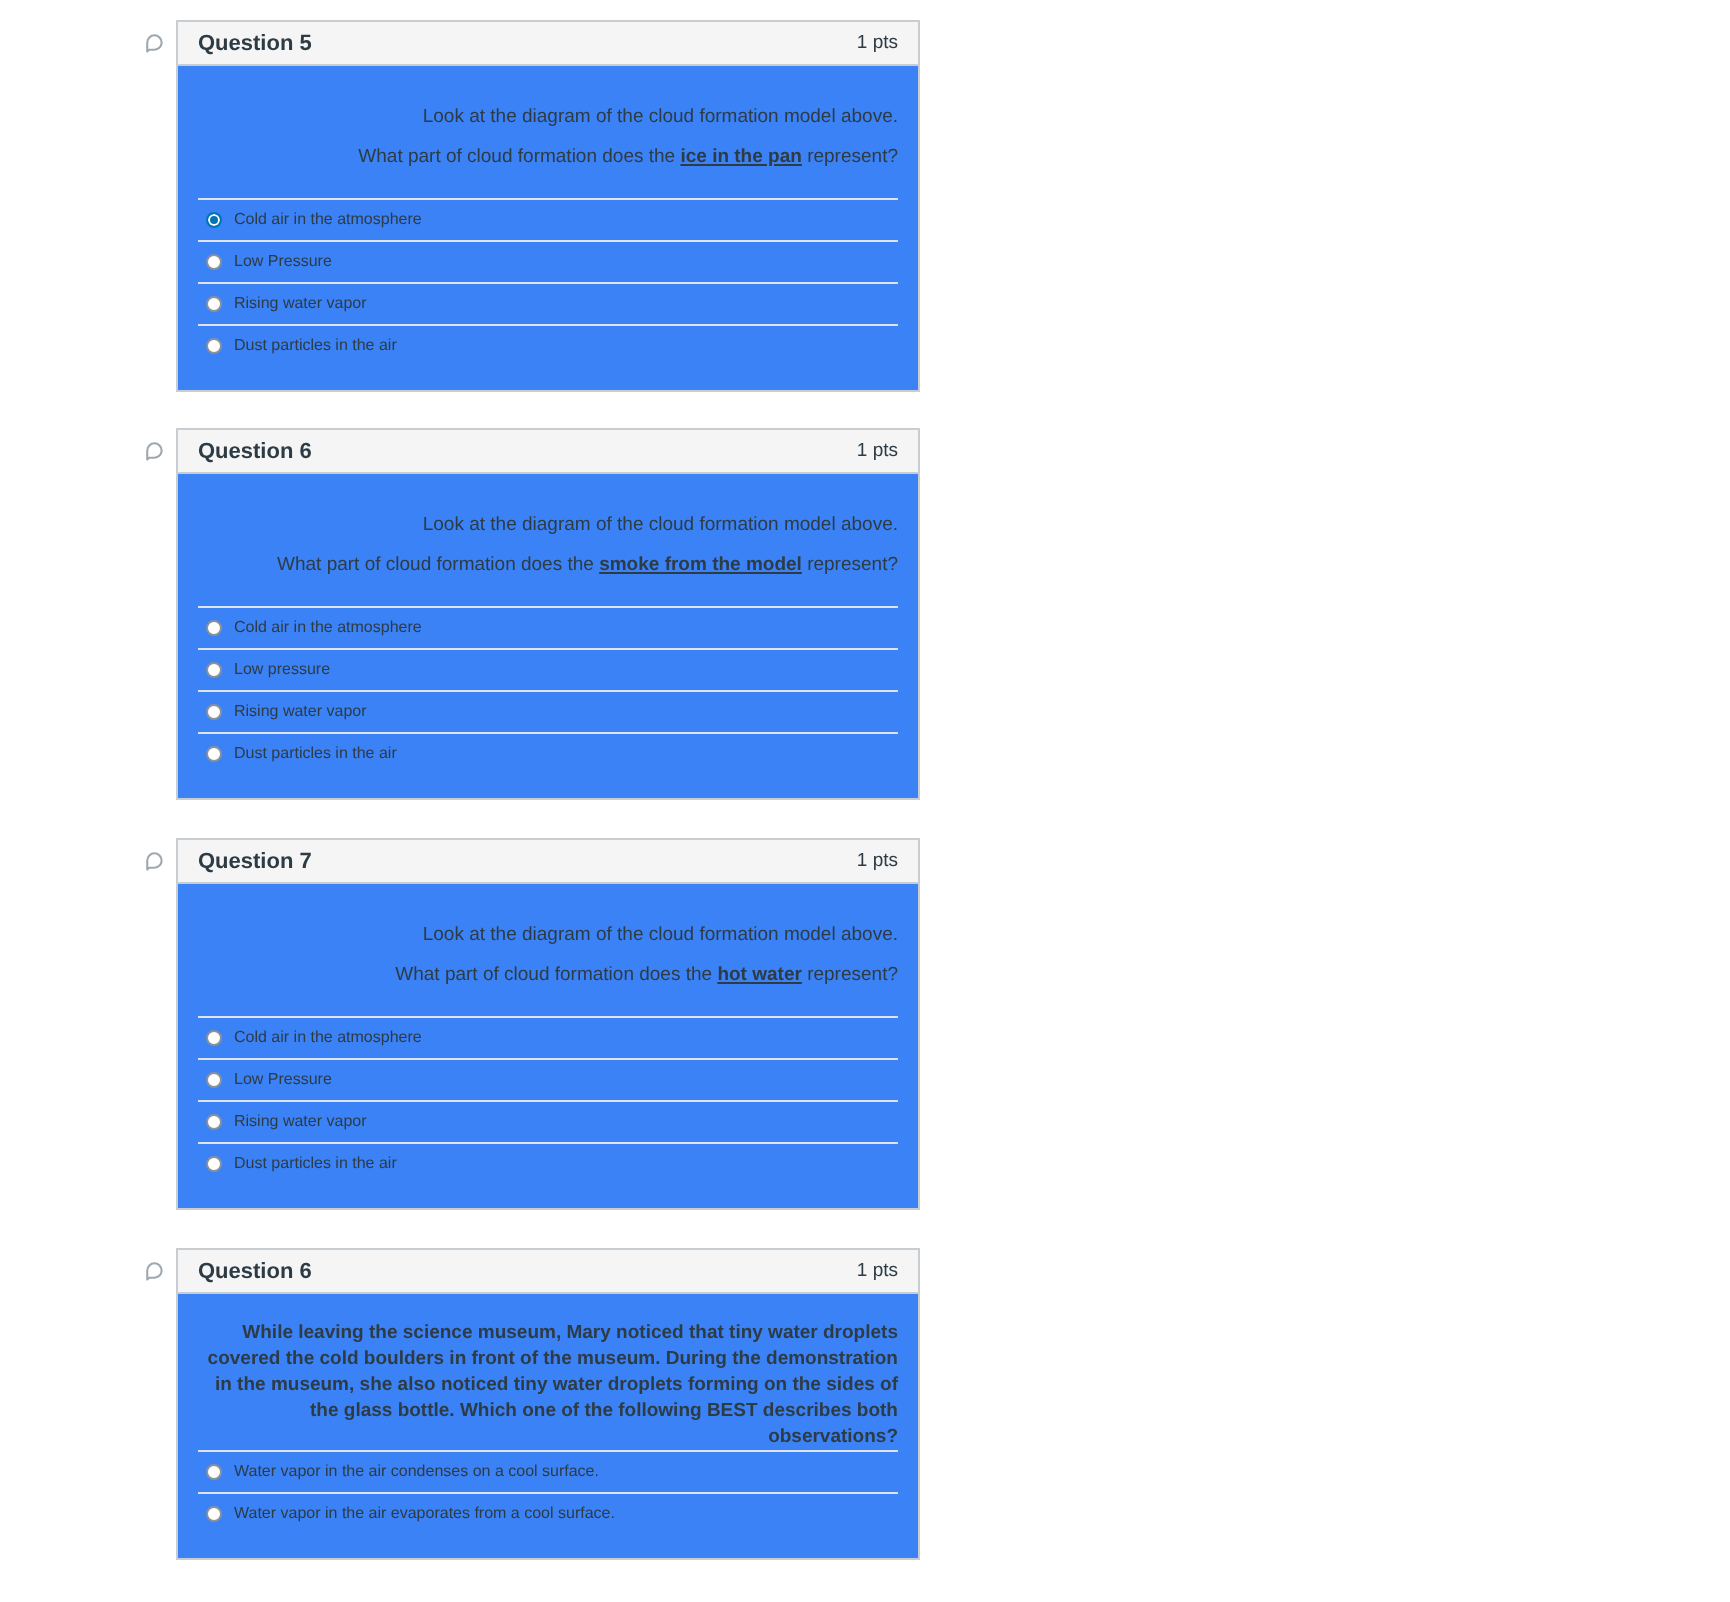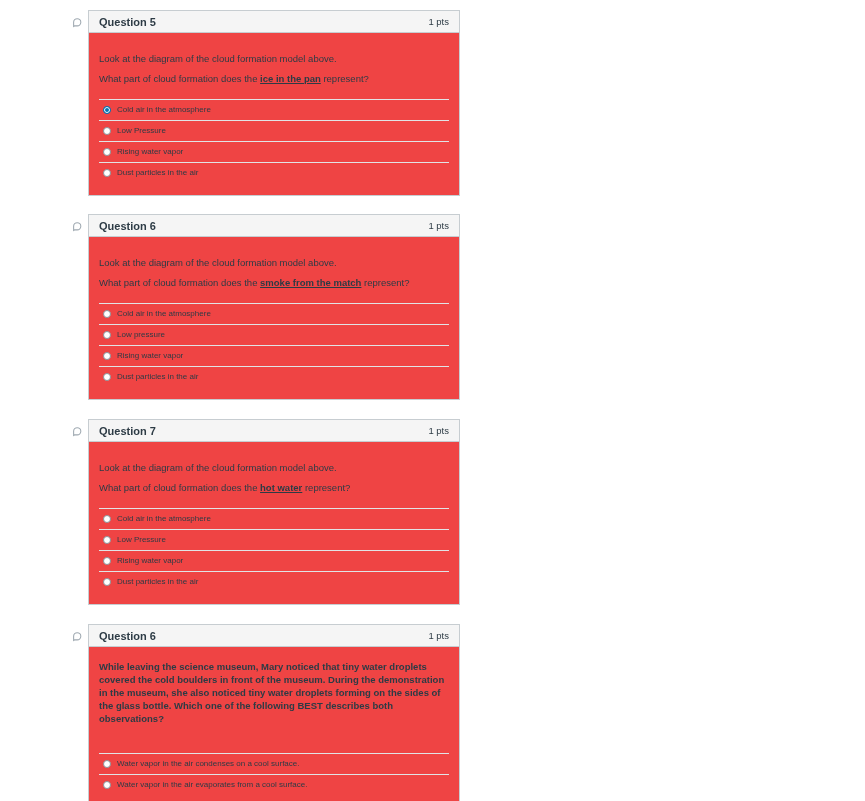--- a/index.html
+++ b/index.html
@@ -25,22 +25,23 @@
     position: absolute;
     left: 0;
     top: 5px;
     width: 12px;
     height: 12px;
     cursor: pointer;
   }
   .card {
     margin-left: 17px;
     width: 372px;
-    background: #ef4444;
+    background: #3b82f6;
     border: 1px solid #C7CDD1;
+    text-align: right;
   }
   .card-header {
     display: flex;
     justify-content: space-between;
     align-items: center;
     background: #F5F5F5;
     border-bottom: 1px solid #C7CDD1;
     height: 22px;
     padding: 0 10px;
   }
@@ -76,21 +77,21 @@
     font-weight: bold;
   }
   .u {
     text-decoration: underline;
     font-weight: bold;
   }
   .options {
     margin-top: 14px;
   }
   .options.tight {
-    margin-top: 28px;
+    margin-top: 0;
   }
   .option {
     border-top: 1px solid #E1E4E6;
     padding: 5px 4px 6px 4px;
     display: flex;
     align-items: center;
     gap: 6px;
     cursor: pointer;
   }
   .radio {
@@ -159,21 +160,21 @@
           <path d="M3.5 13 L3.5 7 A4.8 4.8 0 1 1 8.3 11.8 L4.7 11.8 Z" fill="none" stroke="#9EA8B0" stroke-width="1.4" stroke-linejoin="round"></path>
         </svg>
     </span>
     <div class="card">
       <div class="card-header">
         <span class="q-title">Question 6</span>
         <span class="q-pts">1 pts</span>
       </div>
       <div class="card-body">
         <p class="q-intro">Look at the diagram of the cloud formation model above.</p>
-        <p class="q-prompt"><span>What part of cloud formation does the </span><span class="u">smoke from the match</span><span> represent?</span></p>
+        <p class="q-prompt"><span>What part of cloud formation does the </span><span class="u">smoke from the model</span><span> represent?</span></p>
         <div class="options">
           <div class="option">
             <span class="radio"></span>
             <span class="option-label">Cold air in the atmosphere</span>
           </div>
           <div class="option">
             <span class="radio"></span>
             <span class="option-label">Low pressure</span>
           </div>
           <div class="option">

